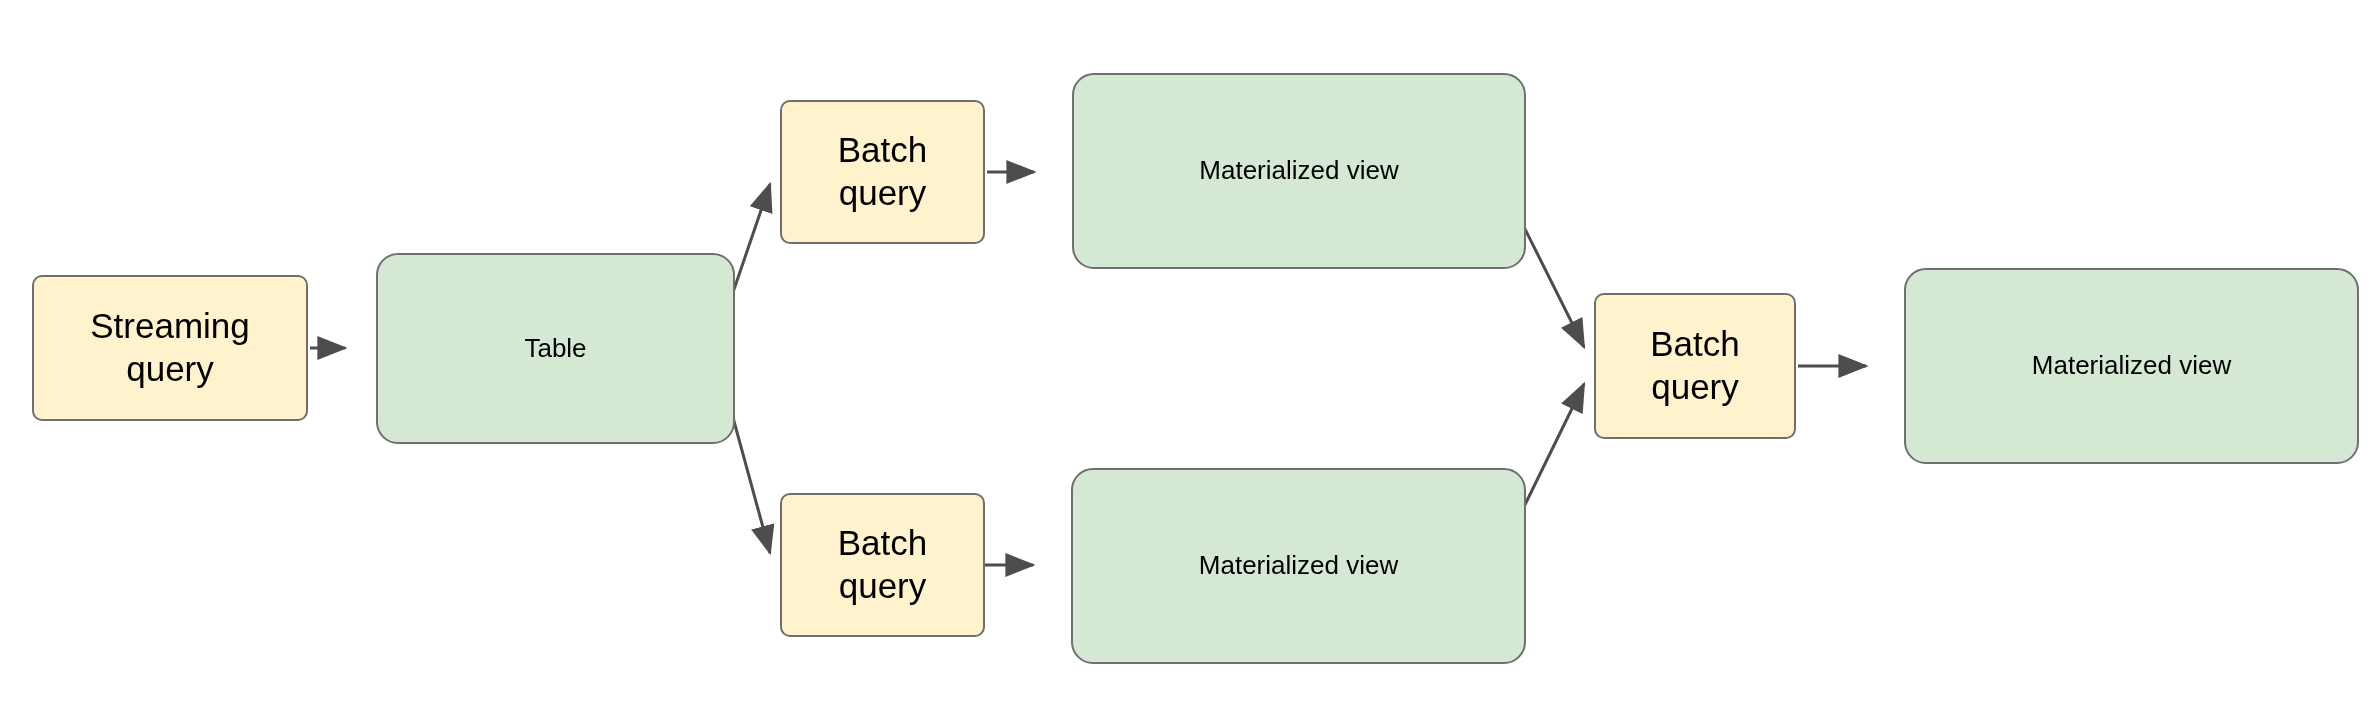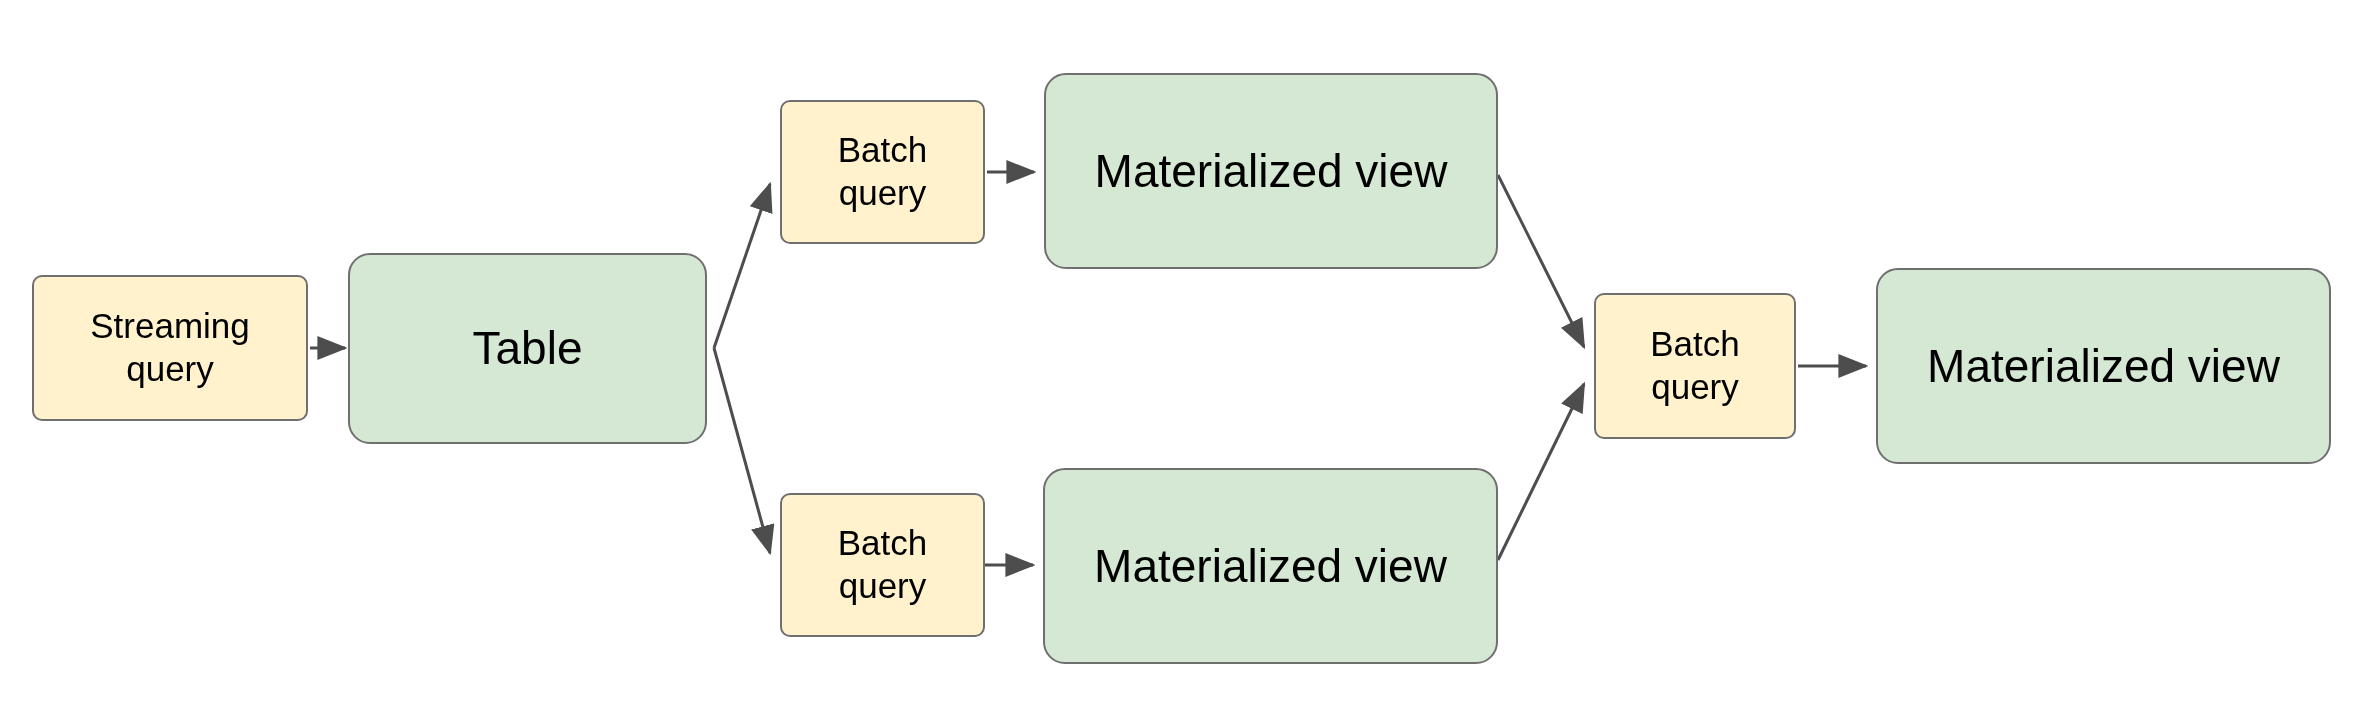--- a/index.html
+++ b/index.html
@@ -47,21 +47,22 @@
   .node-process {
     background: #fff2cc;
     border: 2px solid #6f6f6f;
     border-radius: 10px;
     font-size: 35px;
   }
   .node-store {
     background: #d5e8d4;
     border: 2px solid #6f6f6f;
     border-radius: 22px;
-    font-size: 46px;
+    font-size: 26px;
+    margin-left: 28px;
   }
 </style>
 </head>
 <body>
 
 <div id="diagram-canvas">
 
   <svg id="edge-layer" viewBox="0 0 2370 720" width="2370" height="720" xmlns="http://www.w3.org/2000/svg">
     <defs>
       <marker id="arrowhead" markerWidth="10" markerHeight="8" refX="9.2" refY="4" orient="auto" markerUnits="strokeWidth">

